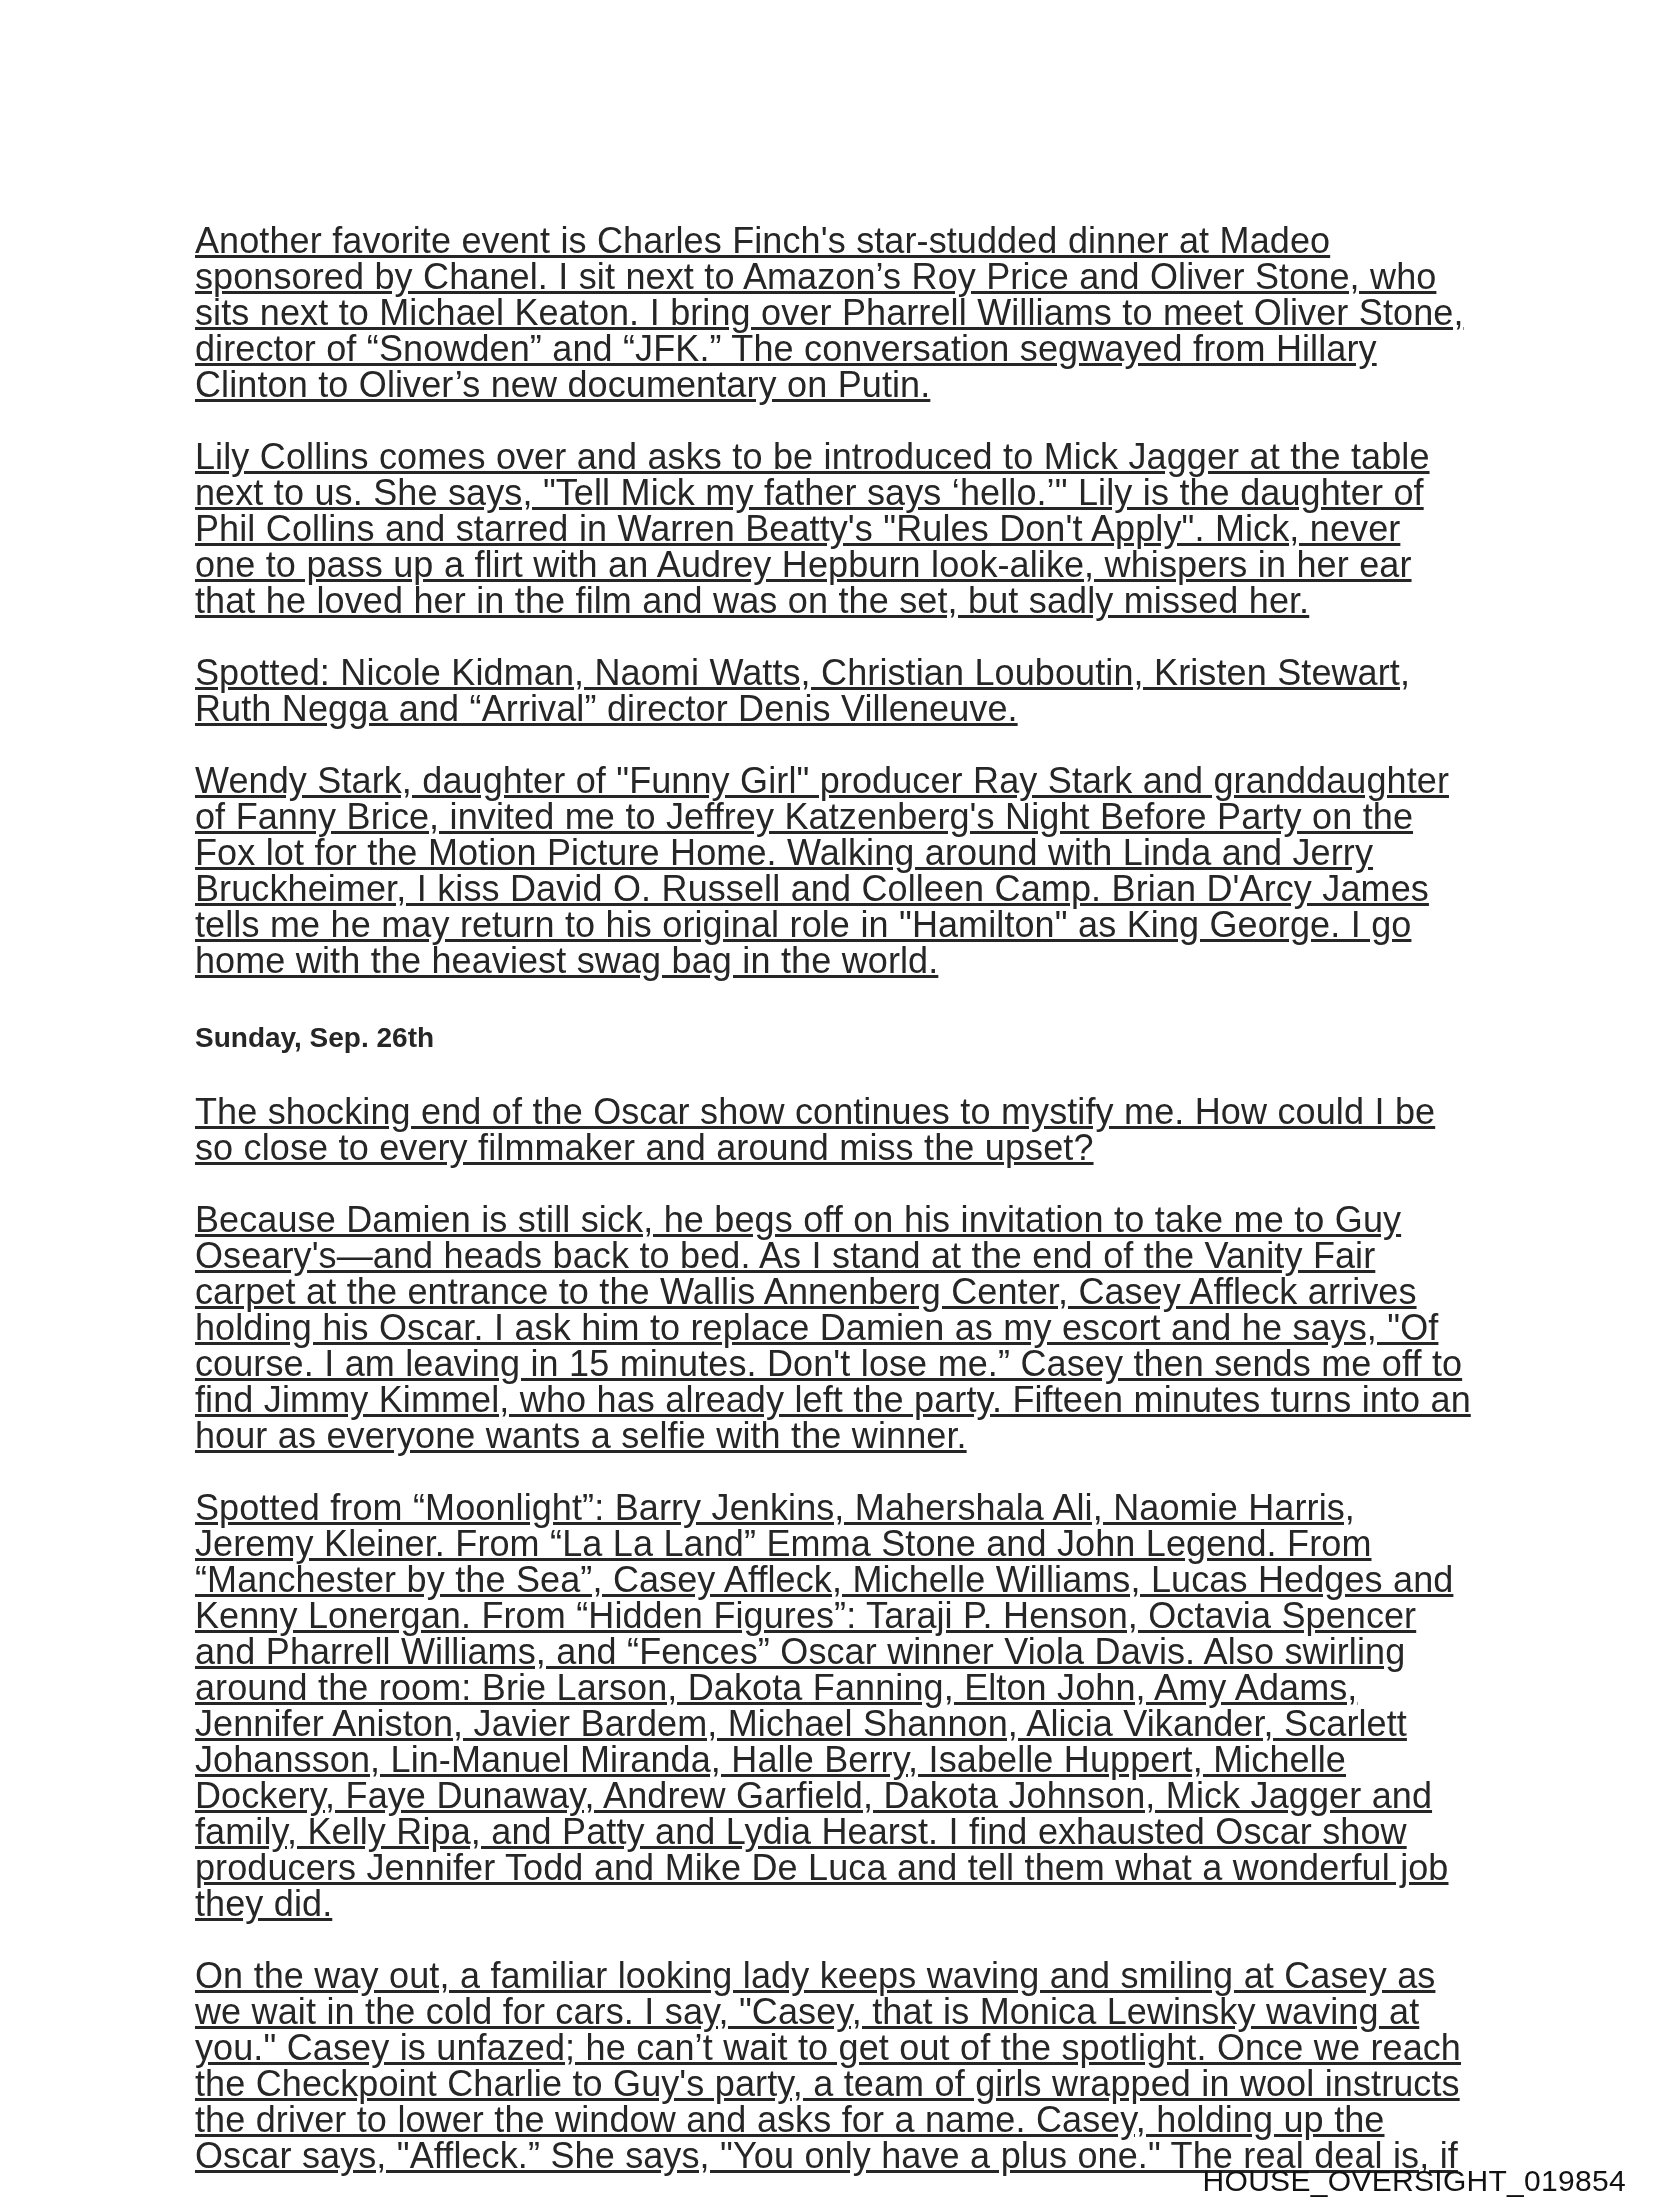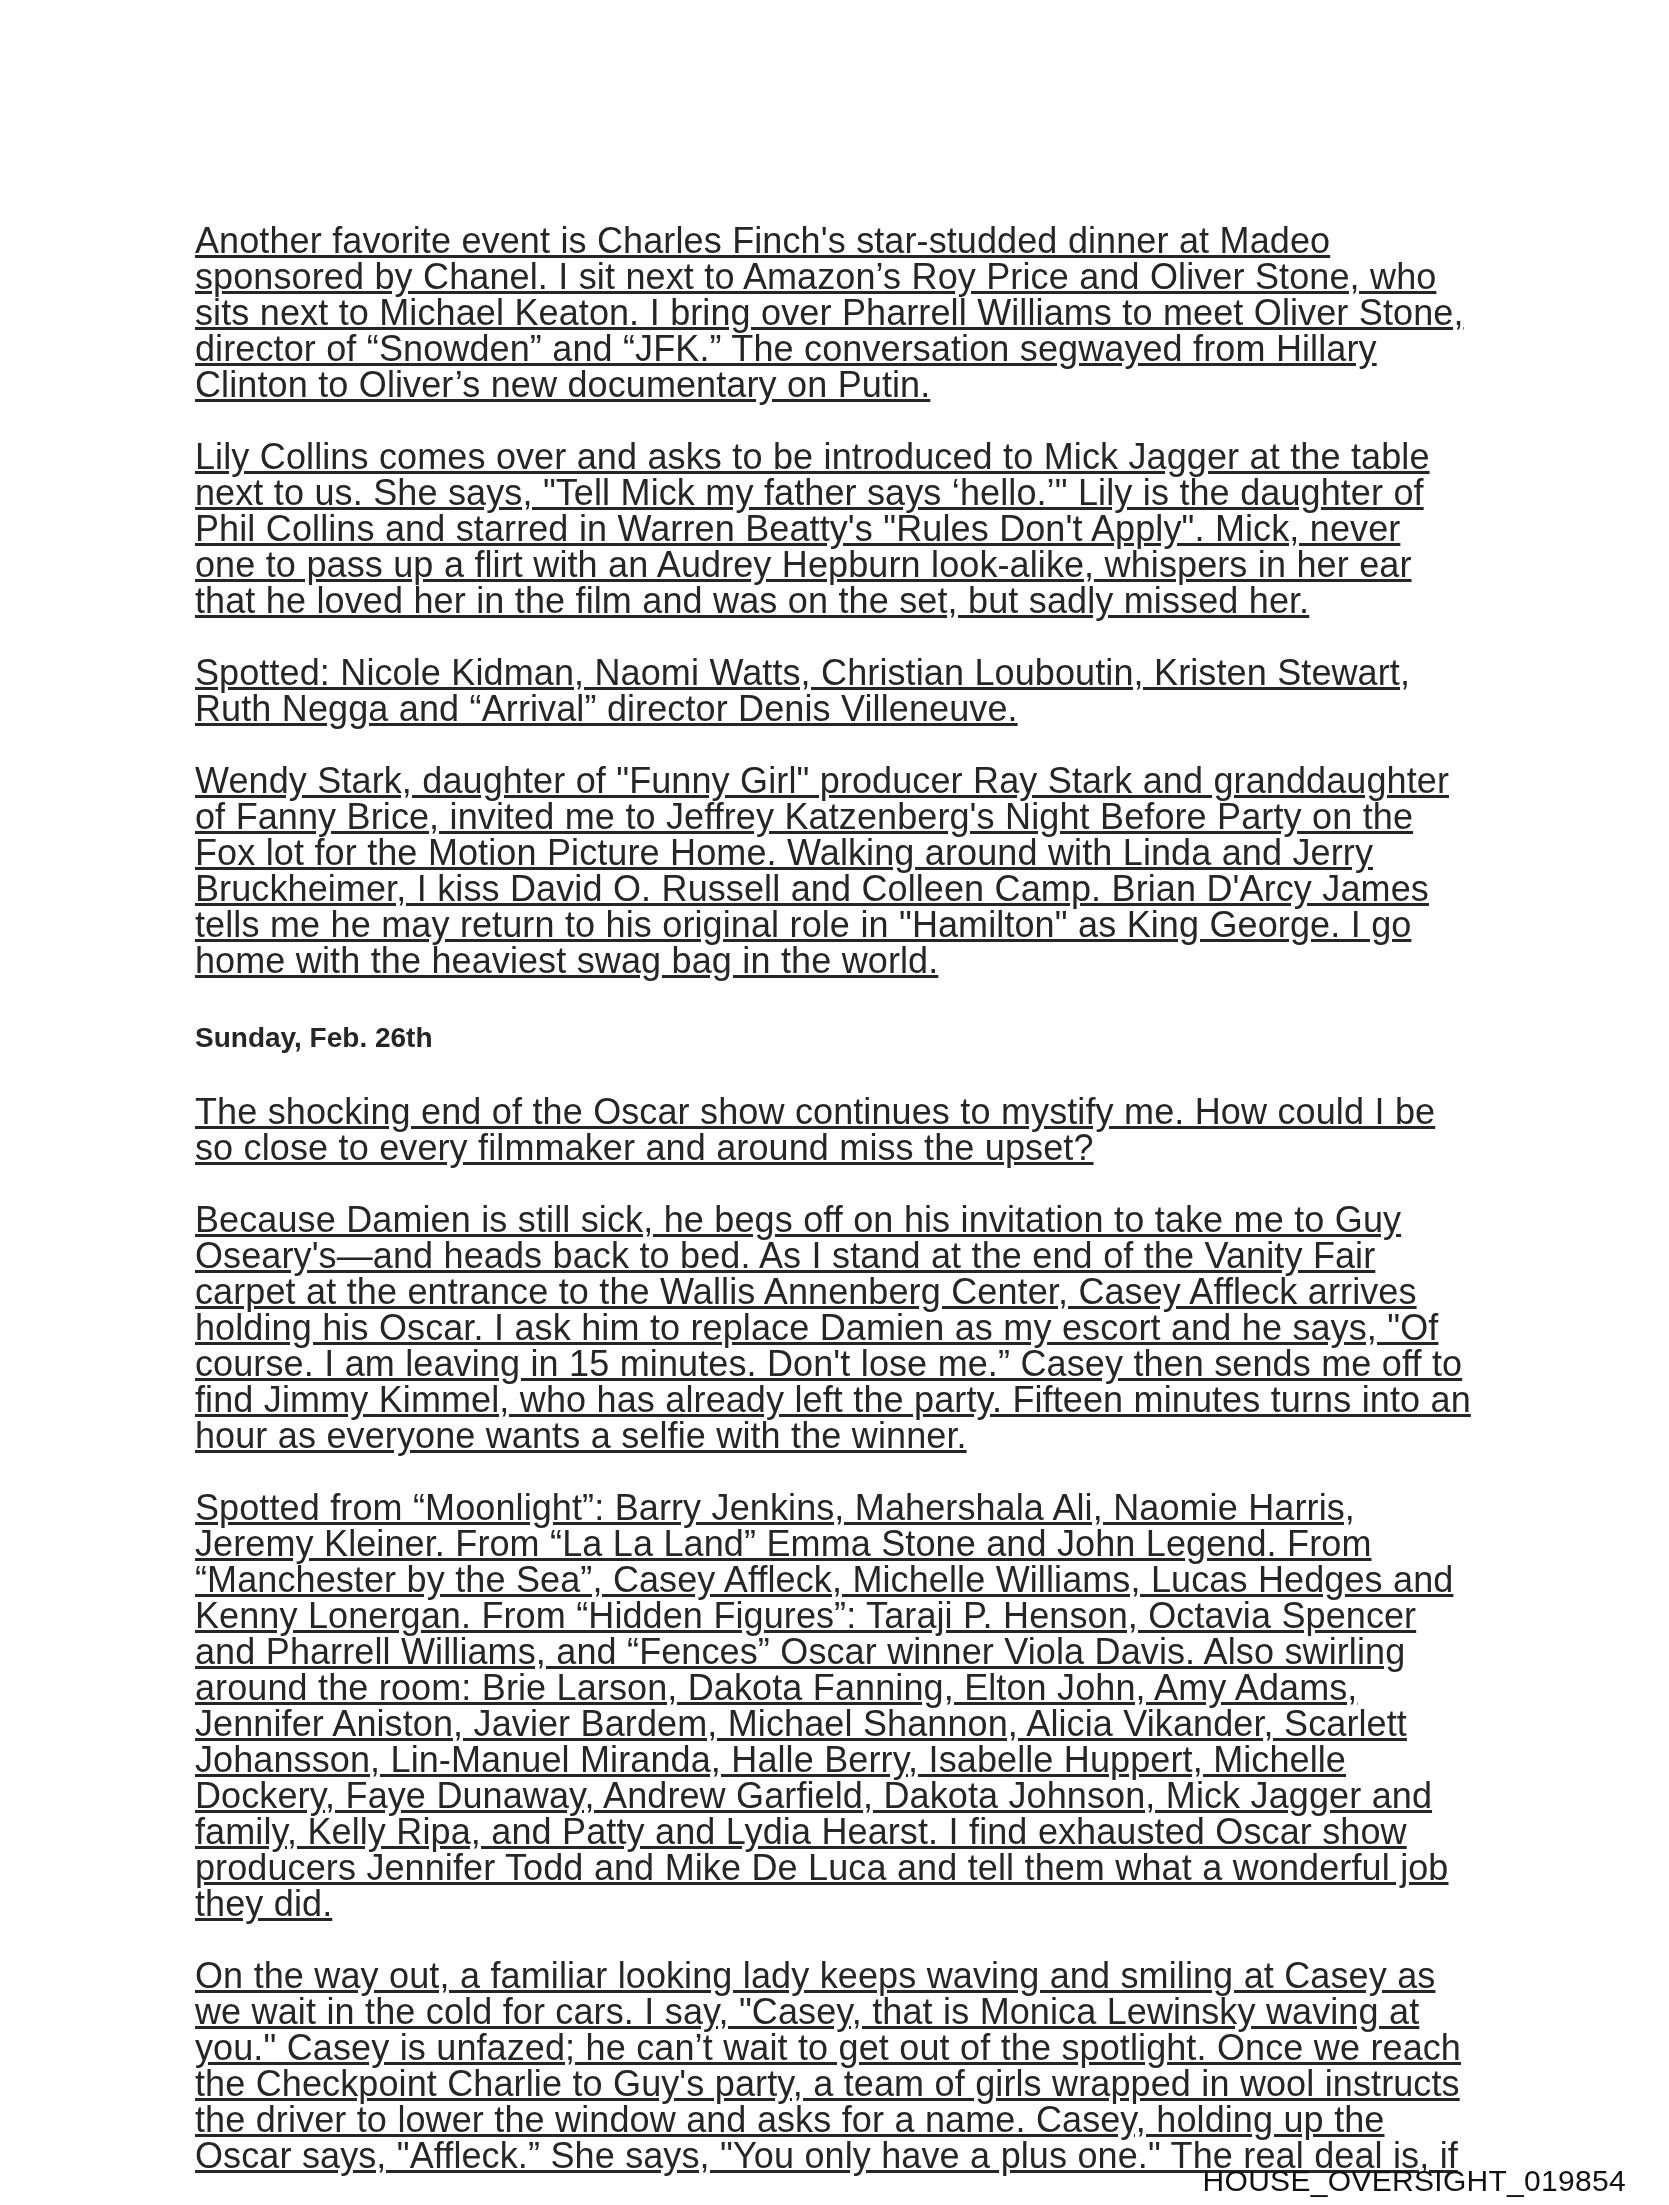--- a/index.html
+++ b/index.html
@@ -48,21 +48,21 @@
 </style>
 </head>
 <body>
 
 <div class="page">
   <div class="content">
     <p class="para">Another favorite event is Charles Finch's star-studded dinner at Madeo sponsored by Chanel. I sit next to Amazon’s Roy Price and Oliver Stone, who sits next to Michael Keaton. I bring over Pharrell Williams to meet Oliver Stone, director of “Snowden” and “JFK.” The conversation segwayed from Hillary Clinton to Oliver’s new documentary on Putin.</p>
     <p class="para">Lily Collins comes over and asks to be introduced to Mick Jagger at the table next to us. She says, "Tell Mick my father says ‘hello.’" Lily is the daughter of Phil Collins and starred in Warren Beatty's "Rules Don't Apply". Mick, never one to pass up a flirt with an Audrey Hepburn look-alike, whispers in her ear that he loved her in the film and was on the set, but sadly missed her.</p>
     <p class="para">Spotted: Nicole Kidman, Naomi Watts, Christian Louboutin, Kristen Stewart, Ruth Negga and “Arrival” director Denis Villeneuve.</p>
     <p class="para">Wendy Stark, daughter of "Funny Girl" producer Ray Stark and granddaughter of Fanny Brice, invited me to Jeffrey Katzenberg's Night Before Party on the Fox lot for the Motion Picture Home. Walking around with Linda and Jerry Bruckheimer, I kiss David O. Russell and Colleen Camp. Brian D'Arcy James tells me he may return to his original role in "Hamilton" as King George. I go home with the heaviest swag bag in the world.</p>
-    <h2 class="heading">Sunday, Feb. 26th</h2>
+    <h2 class="heading">Sunday, Sep. 26th</h2>
     <p class="para">The shocking end of the Oscar show continues to mystify me. How could I be so close to every filmmaker and around miss the upset?</p>
     <p class="para">Because Damien is still sick, he begs off on his invitation to take me to Guy Oseary's—and heads back to bed. As I stand at the end of the Vanity Fair carpet at the entrance to the Wallis Annenberg Center, Casey Affleck arrives holding his Oscar. I ask him to replace Damien as my escort and he says, "Of course. I am leaving in 15 minutes. Don't lose me.” Casey then sends me off to find Jimmy Kimmel, who has already left the party. Fifteen minutes turns into an hour as everyone wants a selfie with the winner.</p>
     <p class="para">Spotted from “Moonlight”: Barry Jenkins, Mahershala Ali, Naomie Harris, Jeremy Kleiner. From “La La Land” Emma Stone and John Legend. From “Manchester by the Sea”, Casey Affleck, Michelle Williams, Lucas Hedges and Kenny Lonergan. From “Hidden Figures”: Taraji P. Henson, Octavia Spencer and Pharrell Williams, and “Fences” Oscar winner Viola Davis. Also swirling around the room: Brie Larson, Dakota Fanning, Elton John, Amy Adams, Jennifer Aniston, Javier Bardem, Michael Shannon, Alicia Vikander, Scarlett Johansson, Lin-Manuel Miranda, Halle Berry, Isabelle Huppert, Michelle Dockery, Faye Dunaway, Andrew Garfield, Dakota Johnson, Mick Jagger and family, Kelly Ripa, and Patty and Lydia Hearst. I find exhausted Oscar show producers Jennifer Todd and Mike De Luca and tell them what a wonderful job they did.</p>
     <p class="para">On the way out, a familiar looking lady keeps waving and smiling at Casey as we wait in the cold for cars. I say, "Casey, that is Monica Lewinsky waving at you." Casey is unfazed; he can’t wait to get out of the spotlight. Once we reach the Checkpoint Charlie to Guy's party, a team of girls wrapped in wool instructs the driver to lower the window and asks for a name. Casey, holding up the Oscar says, "Affleck.” She says, "You only have a plus one." The real deal is, if</p>
   </div>
   <div class="bates">HOUSE_OVERSIGHT_019854</div>
 </div>
 
 
 </body></html>

